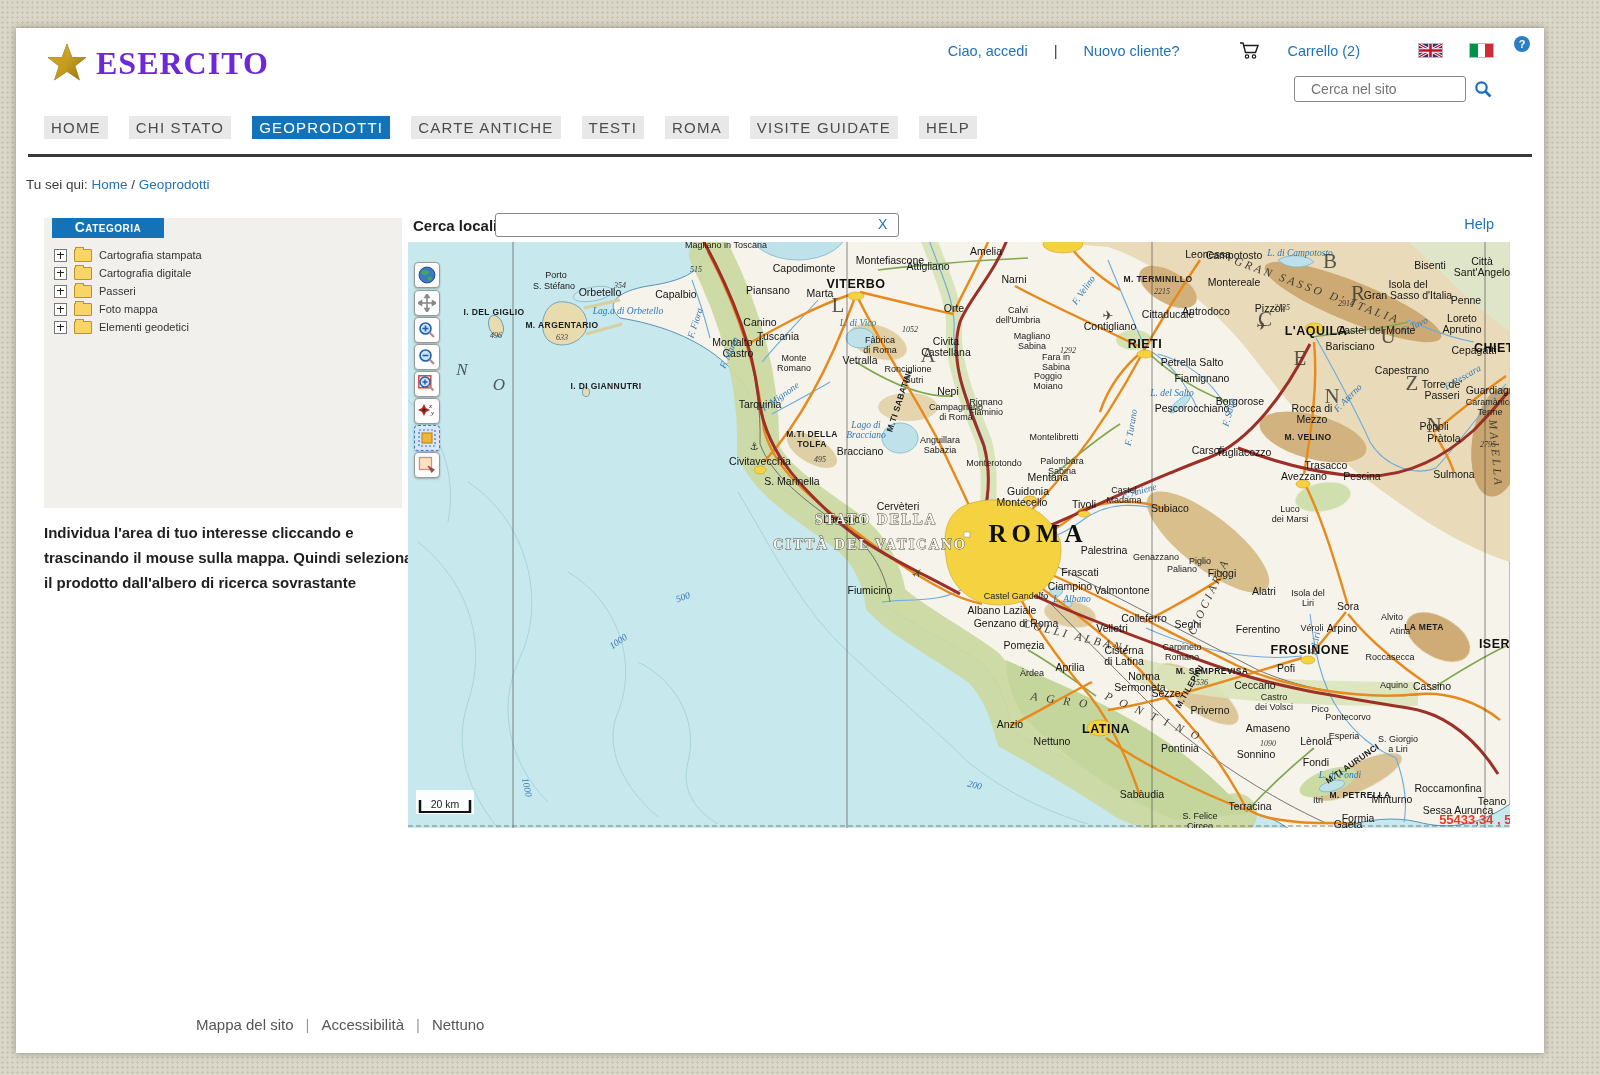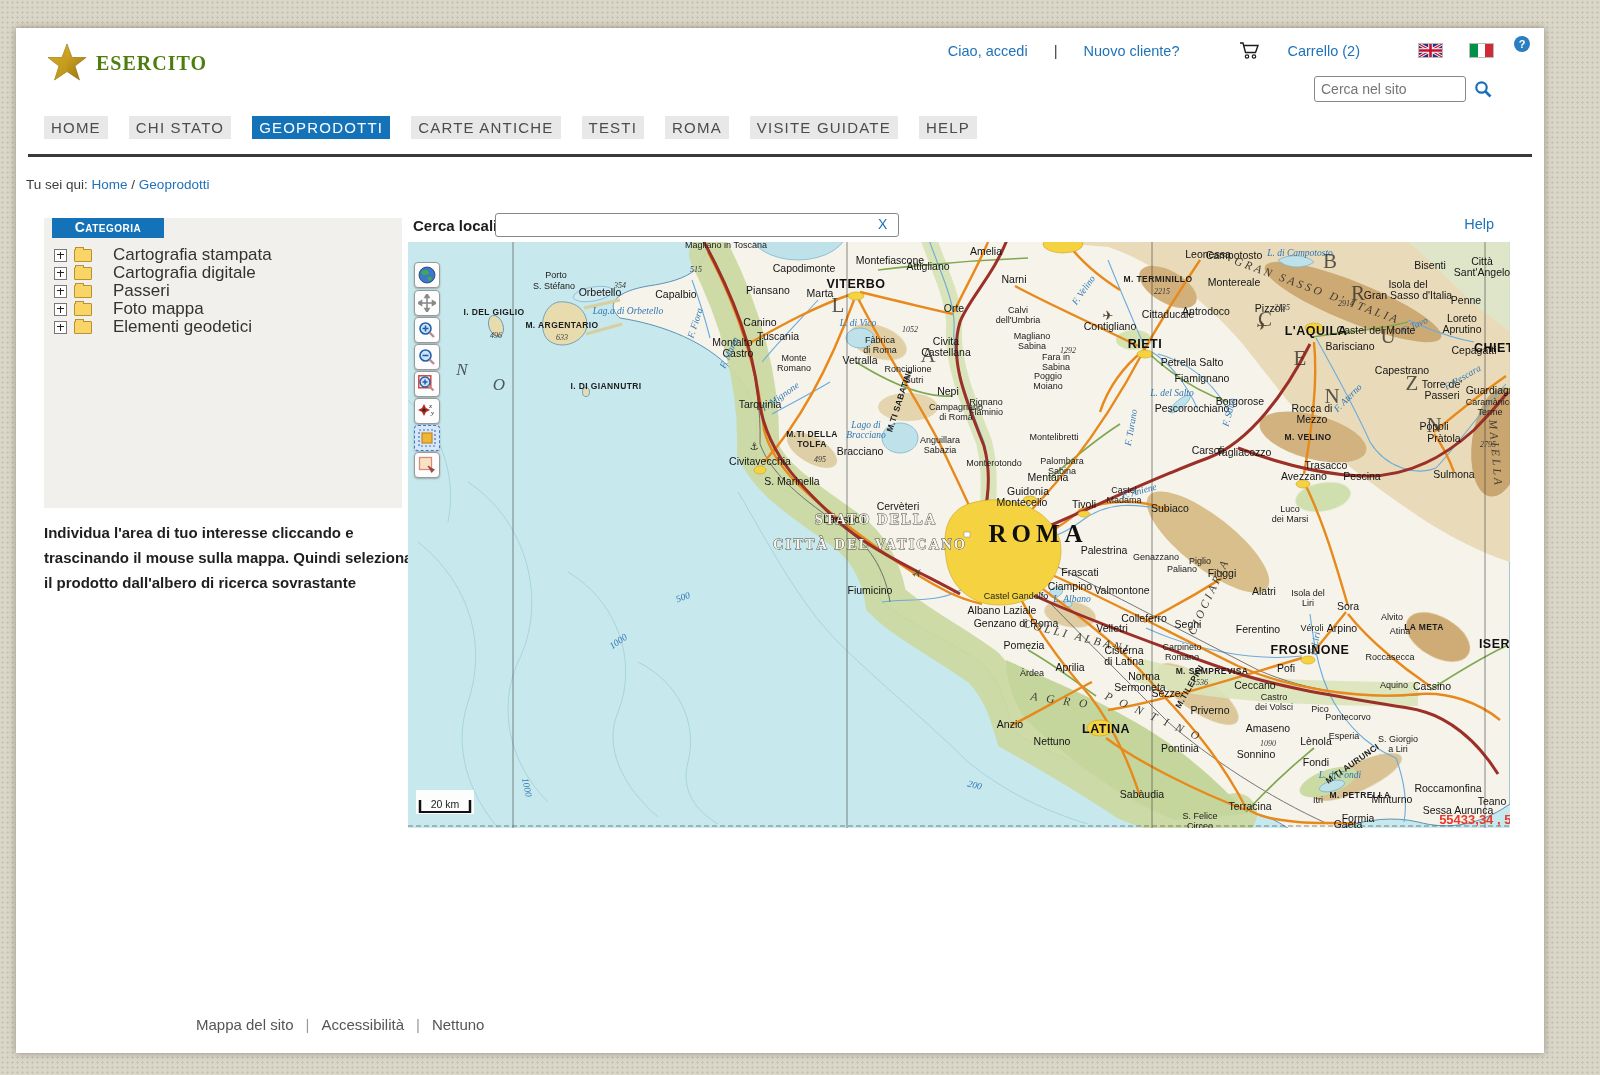--- a/index.html
+++ b/index.html
@@ -9,49 +9,49 @@
     background-image:radial-gradient(#c9c5b4 1px, transparent 1.2px);
     background-size:5px 5px;
     font-family:"Liberation Sans",sans-serif;
   }
   .card{
     position:absolute;left:16px;top:28px;width:1528px;height:1025px;
     background:#ffffff;box-shadow:0 0 7px rgba(60,55,40,.45);
   }
   
   .logo{position:absolute;left:30px;top:14px;display:flex;align-items:center;gap:8px;}
-  .logo-text{font-family:"Liberation Serif",serif;font-weight:bold;font-size:20px;color:#4d7c0f;letter-spacing:1px;}
+  .logo-text{font-family:"Liberation Serif",serif;font-weight:bold;font-size:32px;color:#6d28d9;letter-spacing:1px;}
   .toplinks{position:absolute;top:13px;right:50px;display:flex;align-items:center;gap:26px;font-size:14.5px;}
   .toplinks a{color:#2173b9;text-decoration:none;}
   .tl-sep{color:#444;font-size:15px;}
   .flag{width:25px;height:15px;display:inline-block;border:1px solid #bbb;box-sizing:border-box;}
   .helpq{position:absolute;top:8px;right:14px;width:16px;height:16px;border-radius:50%;
     background:#2b7ec0;color:#fff;font-size:11px;font-weight:bold;text-align:center;line-height:16px;}
   .searchbar{position:absolute;top:48px;right:52px;display:flex;align-items:center;gap:8px;}
-  .searchbar input{width:138px;height:24px;border:1px solid #888;border-radius:3px;padding:0 6px;
+  .searchbar input{width:138px;height:24px;border:1px solid #888;border-radius:3px;padding:0 16px;
     font-size:14px;color:#555;font-family:"Liberation Sans",sans-serif;}
   
   .nav{position:absolute;left:28px;top:88px;display:flex;gap:21px;}
   .nav a{font-size:15px;letter-spacing:1.2px;color:#4c4c4c;background:#e8e8e8;padding:3px 7px;text-decoration:none;}
   .nav a.active{background:#1372b8;color:#fff;}
   .rule{position:absolute;left:12px;right:12px;top:126px;height:3px;background:#3a3a3a;}
   .breadcrumb{position:absolute;left:10px;top:149px;font-size:13.5px;color:#3c3c3c;}
   .breadcrumb a{color:#2173b9;text-decoration:none;}
   
   .panel{position:absolute;left:28px;top:190px;width:358px;height:290px;background:#f1f0ed;}
   .cat-header{position:absolute;left:8px;top:0;width:112px;height:20px;background:#1372b8;color:#fff;
     text-align:center;font-variant:small-caps;font-weight:bold;font-size:14px;line-height:19px;letter-spacing:.5px;}
   .tree{position:absolute;left:10px;top:28px;}
   .tree-row{display:flex;align-items:center;height:18px;gap:7px;}
   .expander{width:11px;height:11px;border:1px solid #777;background:#fff;position:relative;flex:0 0 auto;}
   .expander::before{content:"";position:absolute;left:2px;top:4.5px;width:7px;height:1px;background:#222;}
   .expander::after{content:"";position:absolute;left:4.5px;top:2px;width:1px;height:7px;background:#222;}
   .folder{width:16px;height:11px;background:#f8d566;border:1px solid #b8922e;border-radius:1px;position:relative;flex:0 0 auto;}
   .folder::before{content:"";position:absolute;left:0;top:-3px;width:7px;height:2px;background:#f8d566;border:1px solid #b8922e;border-bottom:none;}
-  .tree-label{font-size:17px;color:#333;margin-left:14px;}
+  .tree-label{font-size:11px;color:#333;}
   .instruction{position:absolute;left:28px;top:492px;width:370px;font-size:15px;font-weight:bold;color:#1f1f1f;line-height:25px;}
   
   .loc-label{position:absolute;left:397px;top:189px;font-size:15px;font-weight:bold;color:#1c1c1c;}
   .loc-input{position:absolute;left:479px;top:185px;width:378px;height:22px;border:1px solid #888;border-radius:3px;
     padding:0 18px 0 6px;font-size:13px;font-family:"Liberation Sans",sans-serif;}
   .loc-clear{position:absolute;left:862px;top:188px;color:#2173b9;font-size:14px;cursor:pointer;}
   .map-help{position:absolute;right:50px;top:188px;font-size:14.5px;color:#2173b9;text-decoration:none;}
   .map{position:absolute;left:392px;top:214px;width:1102px;height:586px;overflow:hidden;background:#86efac;}
   .map svg{display:block;}
   

